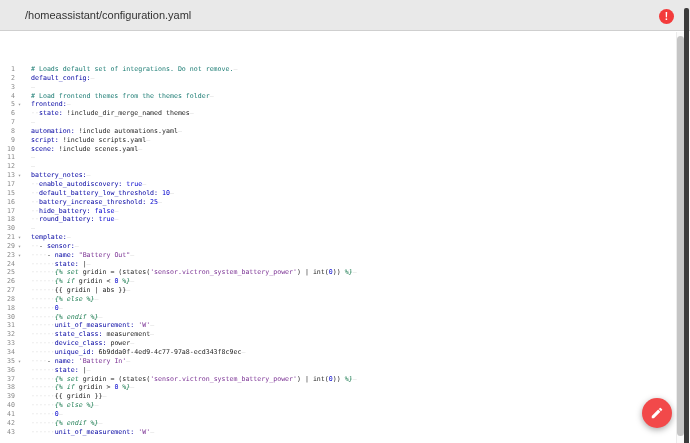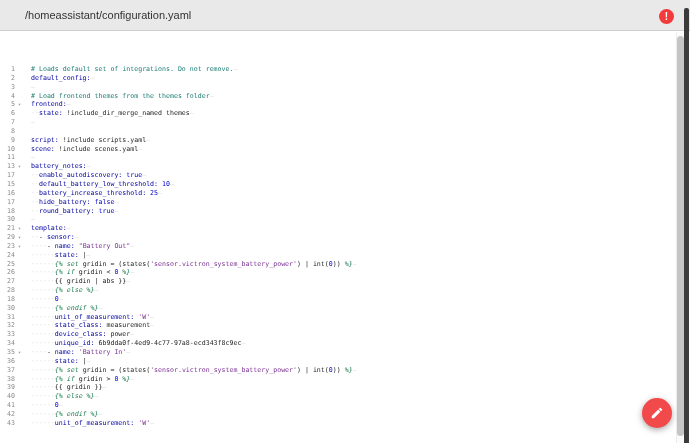--- a/index.html
+++ b/index.html
@@ -57,24 +57,25 @@
 
   <div class="editor">
     <div class="code">
         <div class="line"><span class="ln">1</span><span class="fw"></span><span class="txt"><span class="tk-c"># Loads default set of integrations. Do not remove.</span><span class="ws">–</span></span></div>
         <div class="line"><span class="ln">2</span><span class="fw"></span><span class="txt"><span class="tk-k">default_config:</span><span class="ws">–</span></span></div>
         <div class="line"><span class="ln">3</span><span class="fw"></span><span class="txt"><span class="ws">–</span></span></div>
         <div class="line"><span class="ln">4</span><span class="fw"></span><span class="txt"><span class="tk-c"># Load frontend themes from the themes folder</span><span class="ws">–</span></span></div>
         <div class="line"><span class="ln">5</span><span class="fw">▾</span><span class="txt"><span class="tk-k">frontend:</span><span class="ws">–</span></span></div>
         <div class="line"><span class="ln">6</span><span class="fw"></span><span class="txt"><span class="ws">··</span><span class="tk-k">state:</span><span class="tk-p"> !include_dir_merge_named themes</span><span class="ws">–</span></span></div>
         <div class="line"><span class="ln">7</span><span class="fw"></span><span class="txt"><span class="ws">–</span></span></div>
-        <div class="line"><span class="ln">8</span><span class="fw"></span></div>
+        <div class="line"><span class="ln">8</span><span class="fw"></span><span class="txt"><span class="tk-k">automation:</span><span class="tk-p"> !include automations.yaml</span><span class="ws">–</span></span></div>
         <div class="line"><span class="ln">9</span><span class="fw"></span><span class="txt"><span class="tk-k">script:</span><span class="tk-p"> !include scripts.yaml</span><span class="ws">–</span></span></div>
         <div class="line"><span class="ln">10</span><span class="fw"></span><span class="txt"><span class="tk-k">scene:</span><span class="tk-p"> !include scenes.yaml</span><span class="ws">–</span></span></div>
         <div class="line"><span class="ln">11</span><span class="fw"></span><span class="txt"><span class="ws">–</span></span></div>
+        <div class="line"><span class="ln">12</span><span class="fw"></span><span class="txt"><span class="ws">–</span></span></div>
         <div class="line"><span class="ln">13</span><span class="fw">▾</span><span class="txt"><span class="tk-k">battery_notes:</span><span class="ws">–</span></span></div>
         <div class="line"><span class="ln">17</span><span class="fw"></span><span class="txt"><span class="ws">··</span><span class="tk-k">enable_autodiscovery:</span><span class="tk-n"> true</span><span class="ws">–</span></span></div>
         <div class="line"><span class="ln">15</span><span class="fw"></span><span class="txt"><span class="ws">··</span><span class="tk-k">default_battery_low_threshold:</span><span class="tk-n"> 10</span><span class="ws">–</span></span></div>
         <div class="line"><span class="ln">16</span><span class="fw"></span><span class="txt"><span class="ws">··</span><span class="tk-k">battery_increase_threshold:</span><span class="tk-n"> 25</span><span class="ws">–</span></span></div>
         <div class="line"><span class="ln">17</span><span class="fw"></span><span class="txt"><span class="ws">··</span><span class="tk-k">hide_battery:</span><span class="tk-n"> false</span><span class="ws">–</span></span></div>
         <div class="line"><span class="ln">18</span><span class="fw"></span><span class="txt"><span class="ws">··</span><span class="tk-k">round_battery:</span><span class="tk-n"> true</span><span class="ws">–</span></span></div>
         <div class="line"><span class="ln">30</span><span class="fw"></span><span class="txt"><span class="ws">–</span></span></div>
         <div class="line"><span class="ln">21</span><span class="fw">▾</span><span class="txt"><span class="tk-k">template:</span><span class="ws">–</span></span></div>
         <div class="line"><span class="ln">29</span><span class="fw">▾</span><span class="txt"><span class="ws">··</span><span class="tk-p">- </span><span class="tk-k">sensor:</span><span class="ws">–</span></span></div>
         <div class="line"><span class="ln">23</span><span class="fw">▾</span><span class="txt"><span class="ws">····</span><span class="tk-p">- </span><span class="tk-k">name:</span><span class="tk-s"> "Battery Out"</span><span class="ws">–</span></span></div>

